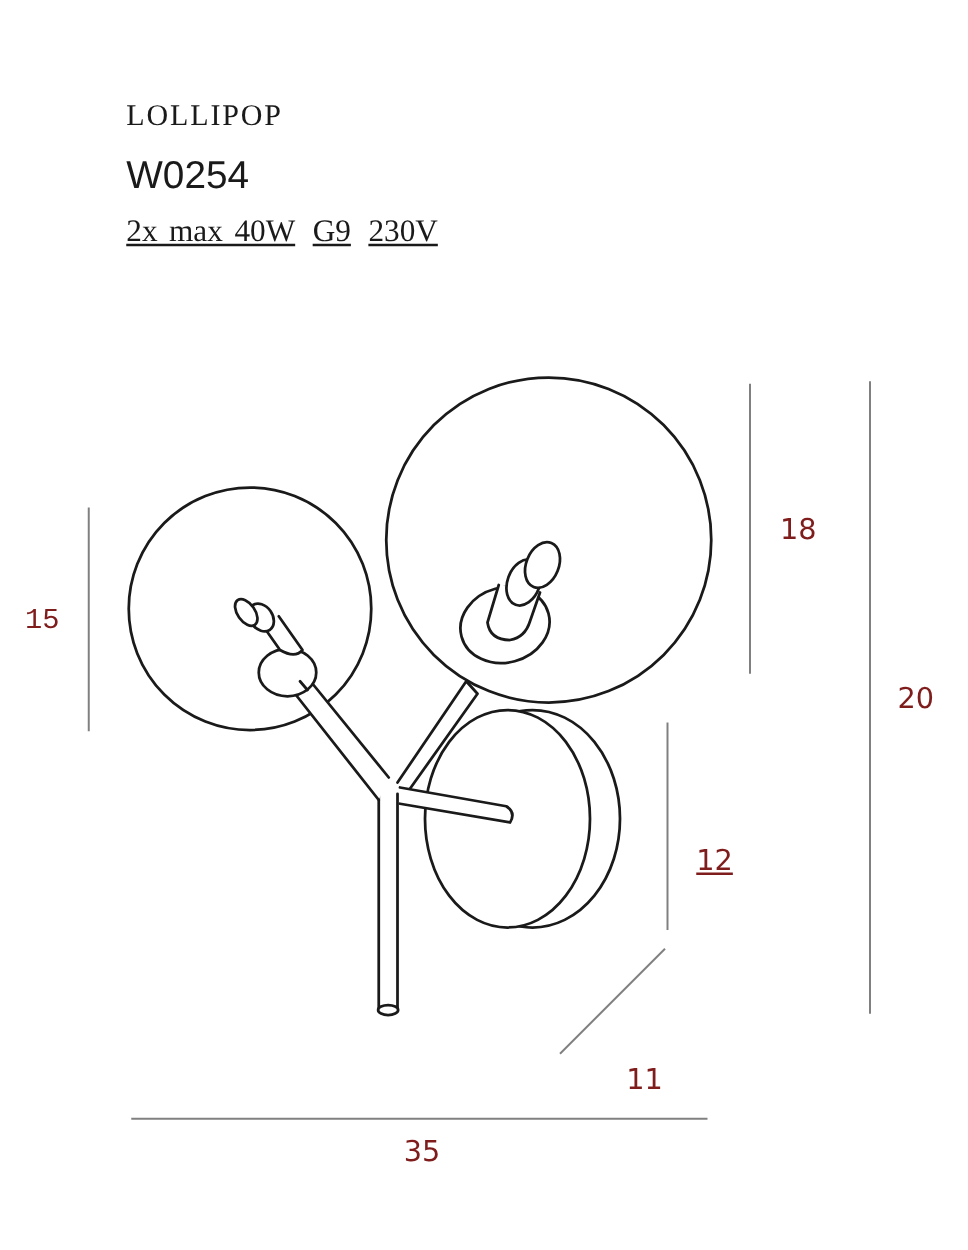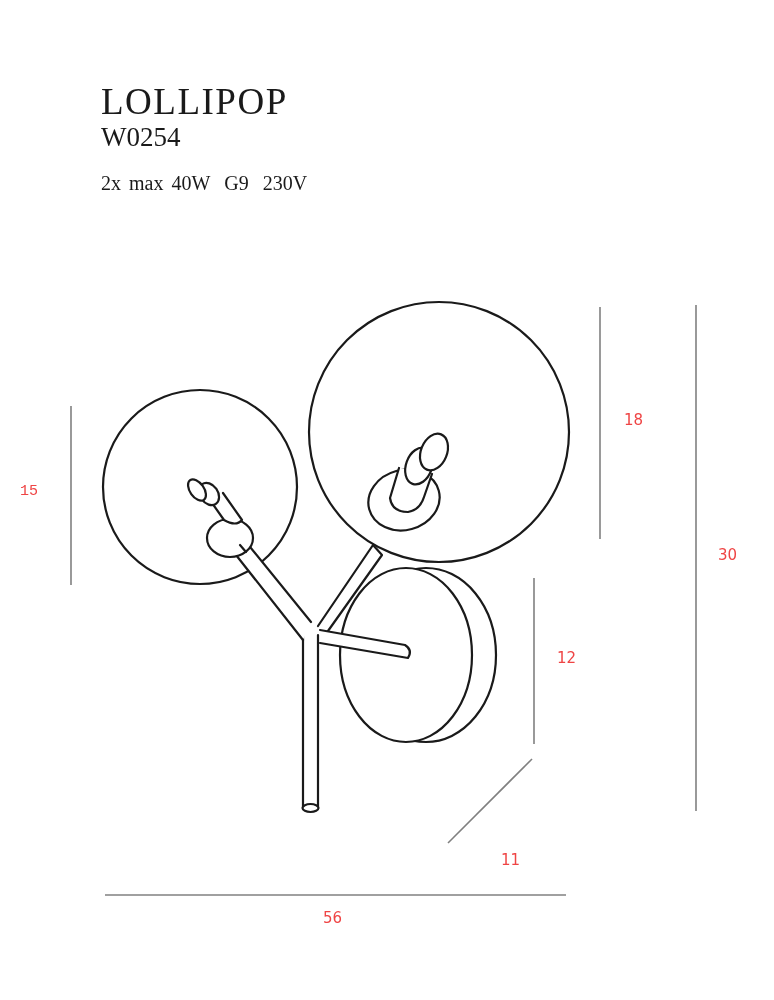--- a/index.html
+++ b/index.html
@@ -1,23 +1,23 @@
 <!DOCTYPE html>
 <html><head>
   <meta charset="utf-8">
   <style>
     html, body { margin: 0; padding: 0; background: #ffffff; }
     body { width: 774px; height: 1000px; position: relative; overflow: hidden; }
     .title-block { position: absolute; left: 101px; top: 80px; color: #1a1a1a; font-family: "DejaVu Serif", "Liberation Serif", serif; }
-    .product-name { position: absolute; left: 0; top: 0; font-size: 37px; letter-spacing: 1.5px; white-space: nowrap; font-family: "Liberation Serif", serif; }
-    .product-code { position: absolute; left: 0; top: 42px; font-size: 27px; white-space: nowrap; font-family: Liberation Serif, serif; }
-    .product-specs { position: absolute; left: 0; top: 92px; font-size: 20px; white-space: nowrap; word-spacing: 3px; font-family: "Liberation Serif", serif; }
+    .product-name { position: absolute; left: 0; top: 0; font-size: 24px; letter-spacing: 1.5px; white-space: nowrap; font-family: "Liberation Serif", serif; }
+    .product-code { position: absolute; left: 0; top: 42px; font-size: 31px; white-space: nowrap; font-family: Liberation Sans, sans-serif; }
+    .product-specs { position: absolute; left: 0; top: 92px; font-size: 25px; white-space: nowrap; word-spacing: 3px; font-family: "Liberation Serif", serif; text-decoration: underline; }
     .spec-gap { display: inline-block; width: 14px; }
     svg.drawing { position: absolute; left: 0; top: 0; }
-    .dim-label { position: absolute; font-family: "DejaVu Sans", "Liberation Sans", sans-serif; font-size: 15px; color: #ef4444; }
+    .dim-label { position: absolute; font-family: "DejaVu Sans", "Liberation Sans", sans-serif; font-size: 23px; color: #7f1d1d; }
   </style>
 </head>
 <body>
 
 <div class="title-block">
   <div class="product-name">LOLLIPOP</div>
   <div class="product-code">W0254</div>
   <div class="product-specs">
     <span>2x max 40W</span><span class="spec-gap"></span><span>G9</span><span class="spec-gap"></span><span>230V</span>
   </div>
@@ -73,16 +73,16 @@
     <line x1="600" y1="307" x2="600" y2="539"></line>
     <line x1="696" y1="305" x2="696" y2="811"></line>
     <line x1="534" y1="578" x2="534" y2="744"></line>
     <line x1="532" y1="759" x2="448" y2="843"></line>
     <line x1="105" y1="895" x2="566" y2="895"></line>
   </g>
 </svg>
 
 <div class="dim-label" style="left:20px; top:483px;font-family:Liberation Mono, monospace;">15</div>
 <div class="dim-label" style="left:624px; top:411px;">18</div>
-<div class="dim-label" style="left:718px; top:546px;">30</div>
-<div class="dim-label" style="left:557px; top:649px;">12</div>
+<div class="dim-label" style="left:718px; top:546px;">20</div>
+<div class="dim-label" style="left:557px; top:676px;text-decoration:underline;">12</div>
 <div class="dim-label" style="left:501px; top:851px;">11</div>
-<div class="dim-label" style="left:323px; top:909px;">56</div>
+<div class="dim-label" style="left:323px; top:909px;">35</div>
 
 </body></html>

